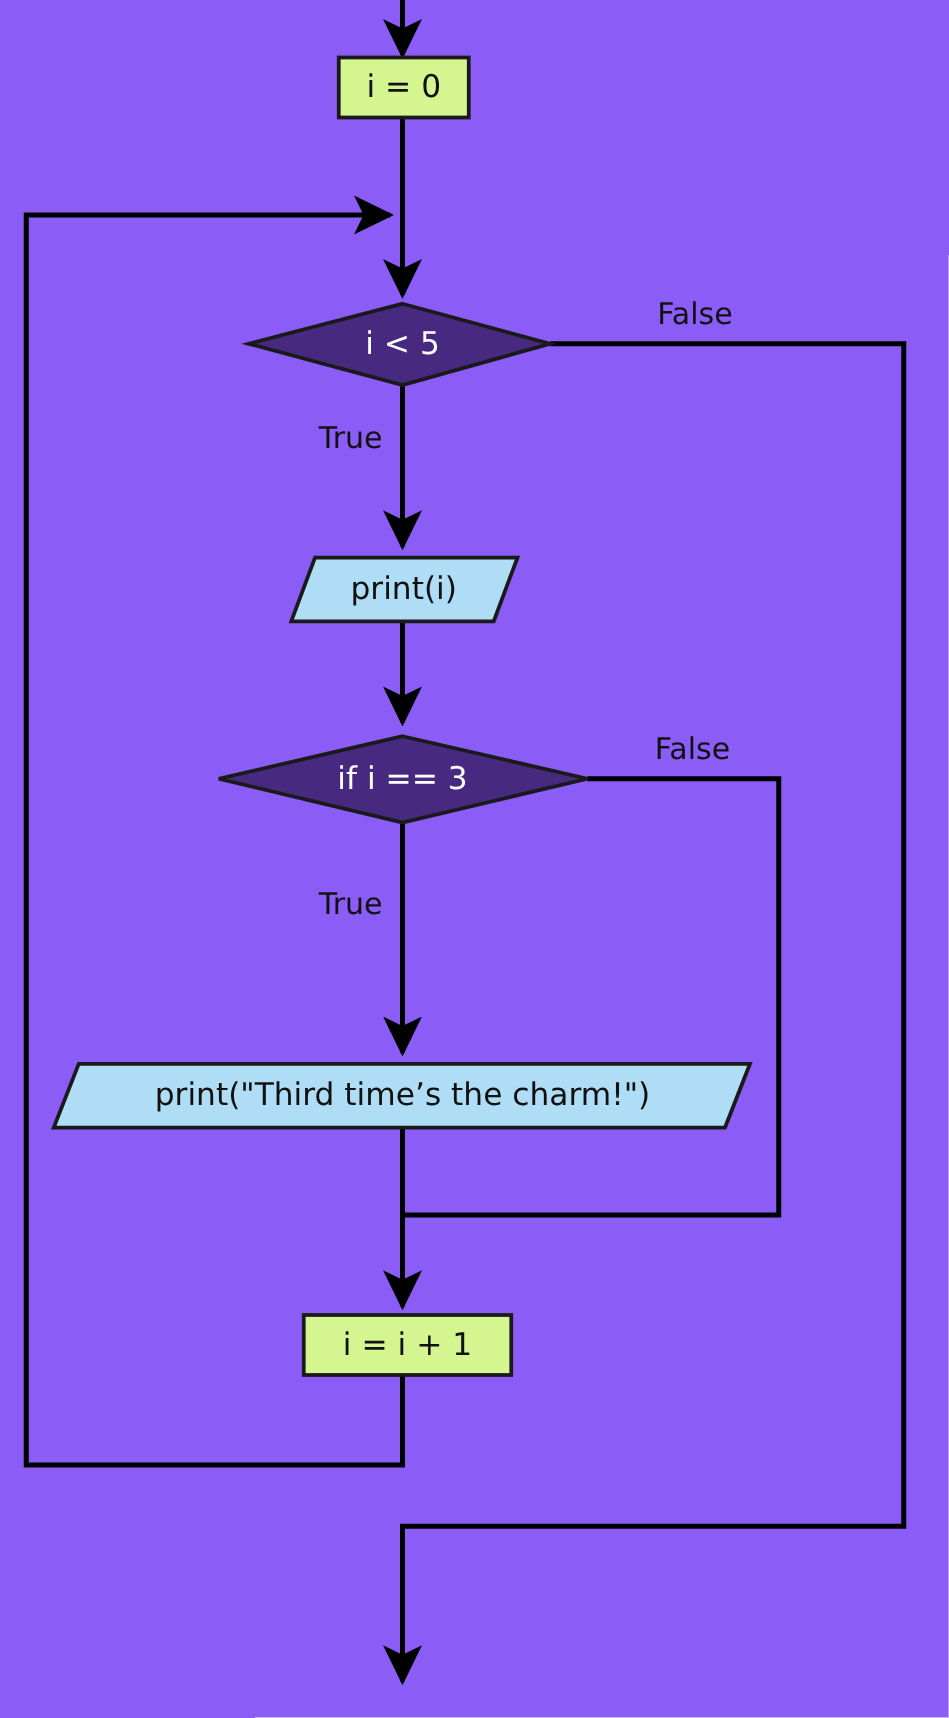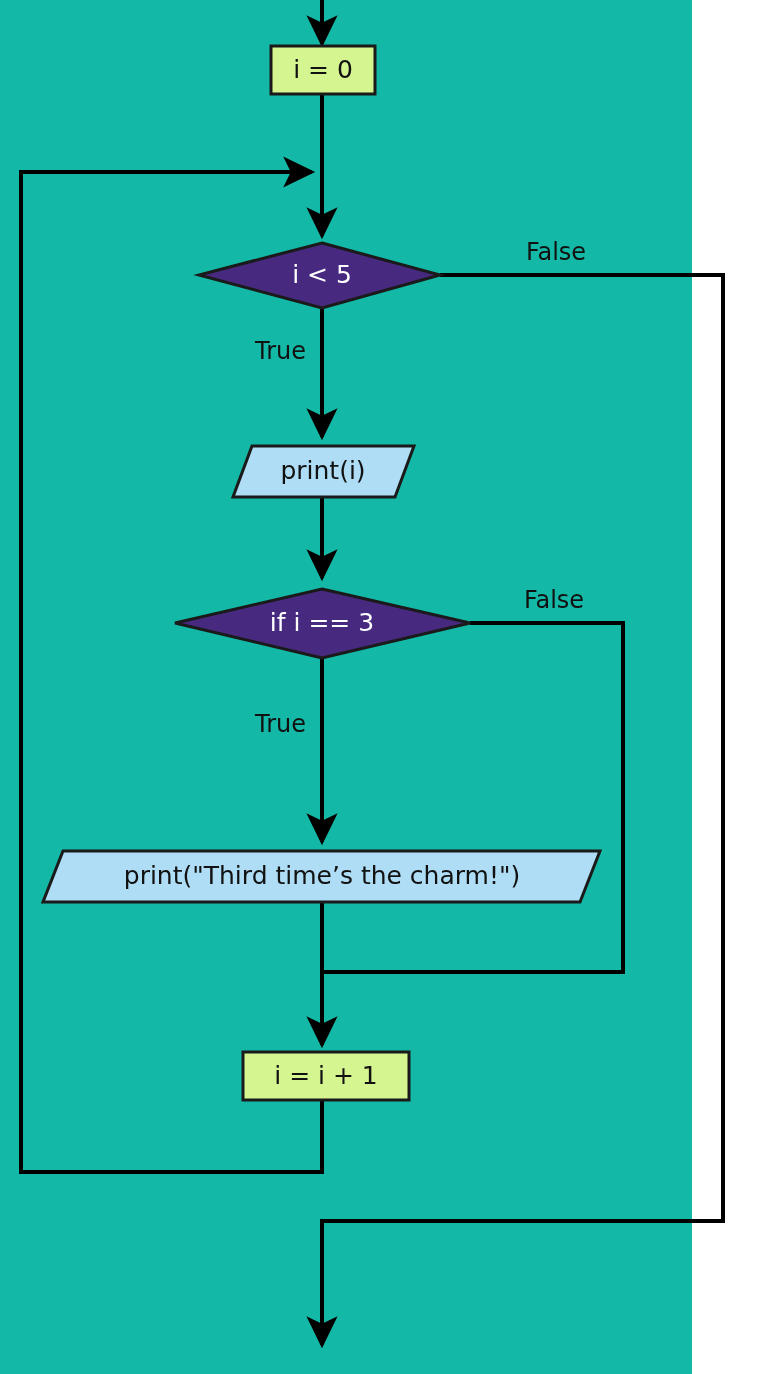--- a/index.html
+++ b/index.html
@@ -9,23 +9,23 @@
     background: #ffffff;
   }
   body {
     width: 759px;
     height: 1374px;
     font-family: "DejaVu Sans", sans-serif;
     overflow: hidden;
   }
   #flowchart-root {
     position: relative;
-    width: 692px;
+    width: 759px;
     height: 1374px;
-    background: #14b8a6;
+    background: #8b5cf6;
   }
   svg.flow-canvas {
     position: absolute;
     top: 0;
     left: 0;
     width: 759px;
     height: 1374px;
     display: block;
   }
   .node-text {

